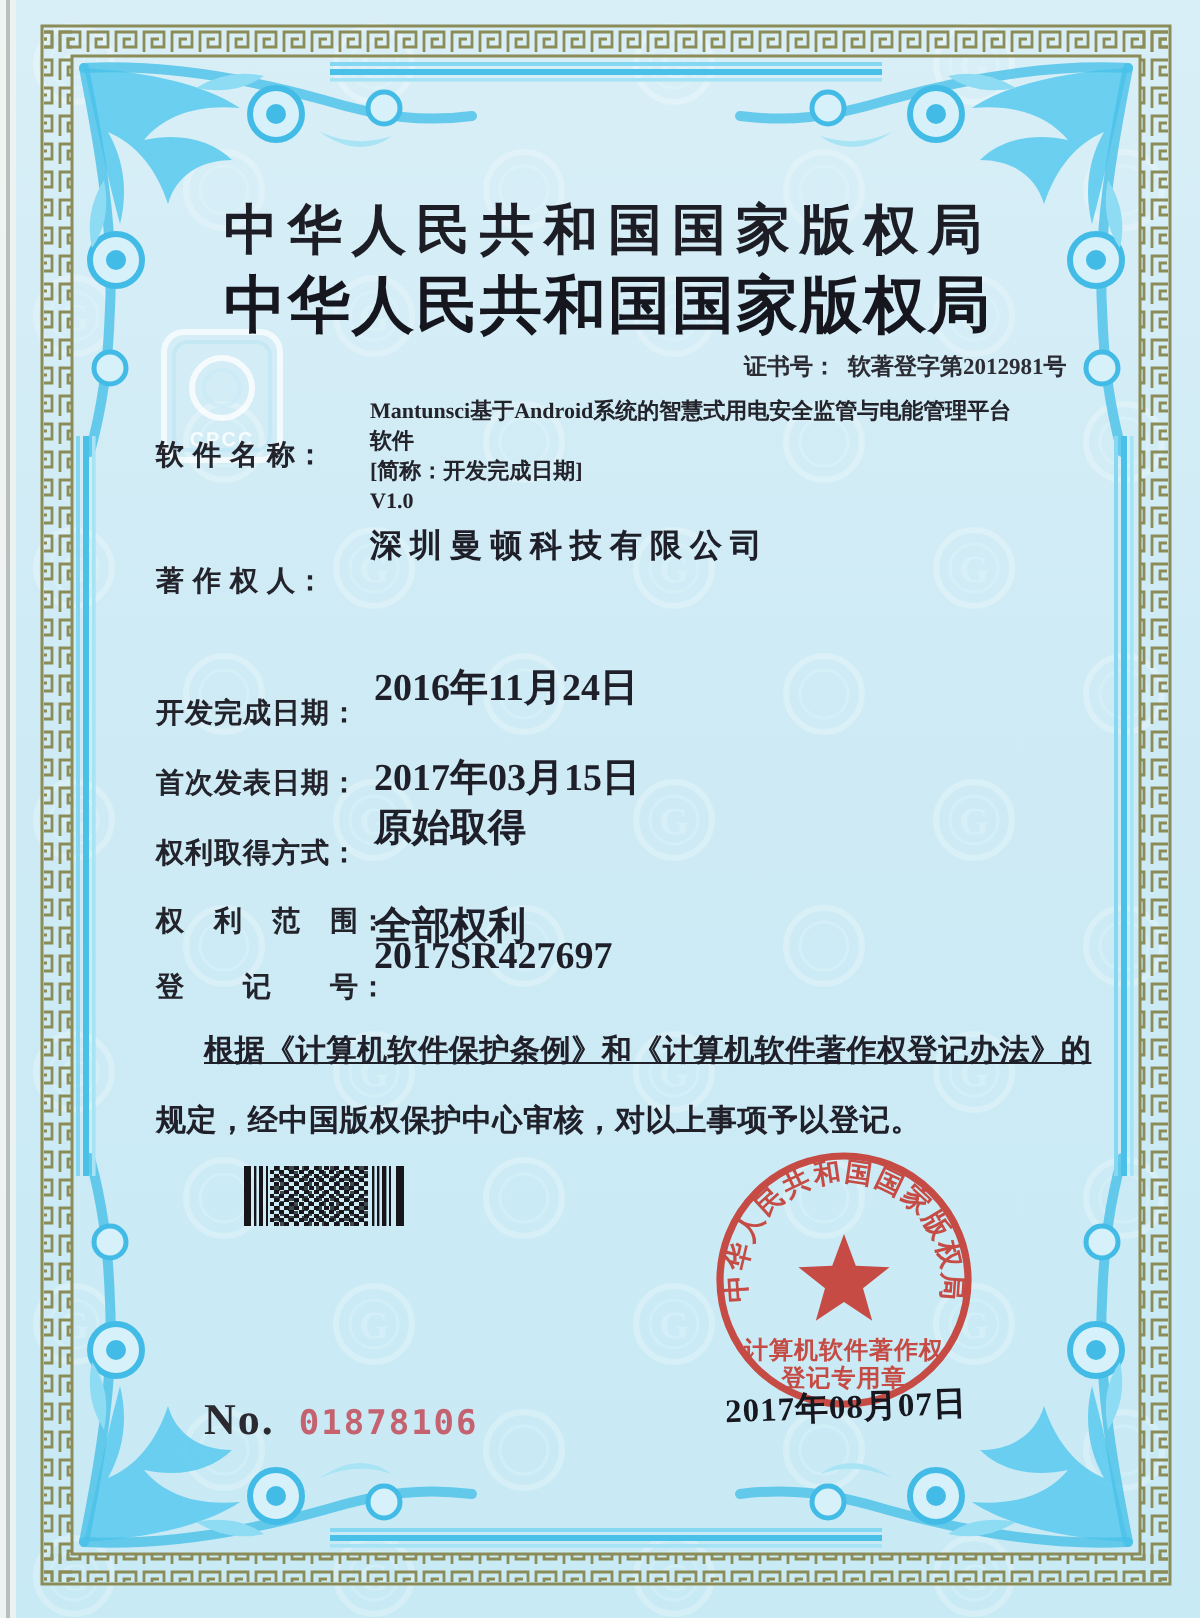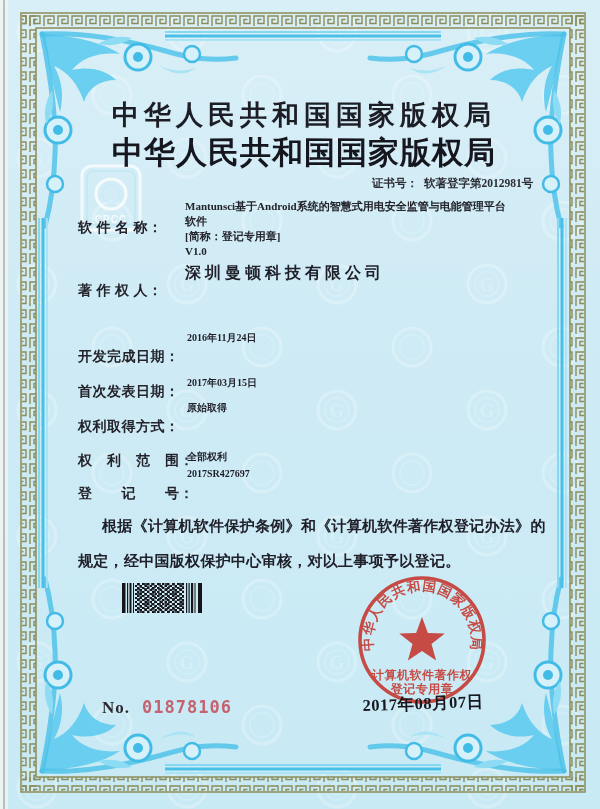--- a/index.html
+++ b/index.html
@@ -17,29 +17,29 @@
   }
   #deco-svg{position:absolute;left:0;top:0;}
   
   #authority{left:20px;top:97px;width:568px;text-align:center;
     font-size:27px;font-weight:bold;letter-spacing:5px;color:#1d1d26;}
   #cert-title{left:20px;top:132px;width:568px;text-align:center;
     font-size:31px;font-weight:bold;letter-spacing:1px;color:#16161f;}
   #cert-no-line{left:372px;top:176px;font-size:11.5px;color:#2c2c34;font-weight:600;}
   #cert-no-line .lbl{margin-right:6px;}
   .field-label{left:78px;font-size:14px;font-weight:700;color:#23232b;letter-spacing:.5px;margin-top:16px;}
-  .field-value{font-size:10px;font-weight:700;color:#1f1f29;}
+  .field-value{font-size:19px;font-weight:700;color:#1f1f29;}
   #name-lines{left:185px;top:199px;font-size:11px;line-height:15px;font-weight:700;
     color:#23232b;white-space:nowrap;}
   #owner-value{left:185px;top:263px;font-size:16px;letter-spacing:4px;}
   #statement{left:78px;top:509px;font-size:15px;line-height:35px;
     font-weight:600;color:#20202a;letter-spacing:.3px;}
-  #statement .indent{text-indent:24px;}
+  #statement .indent{text-indent:24px;text-decoration:underline;}
   #serial{left:102px;top:697px;display:flex;align-items:baseline;gap:12px;}
-  #serial .no{font-size:17px;font-weight:bold;color:#2a2a30;letter-spacing:1px;}
+  #serial .no{font-size:22px;font-weight:bold;color:#2a2a30;letter-spacing:1px;}
   #serial .num{font-family:"DejaVu Sans Mono","Liberation Mono",monospace;
     font-size:17px;color:#c4636f;letter-spacing:1px;font-weight:bold;}
   #seal-wrap{left:344px;top:562px;width:156px;height:156px;}
   #seal-date{left:356px;top:693px;width:134px;text-align:center;
     font-size:16.5px;font-weight:bold;color:#17171f;letter-spacing:.5px;
     transform:rotate(-2deg);}
   #barcode-wrap{left:122px;top:583px;}
   #cpcc-wrap{left:79px;top:163px;opacity:.85;}
 </style>
 </head>
@@ -131,21 +131,21 @@
   <div id="authority" class="abs">中华人民共和国国家版权局</div>
   <div id="cert-title" class="abs">中华人民共和国国家版权局</div>
   <div id="cert-no-line" class="abs">
     <span class="lbl">证书号：</span><span>软著登字第2012981号</span>
   </div>
 
   <div class="abs field-label" style="top:203px;">软 件 名 称：</div>
   <div id="name-lines" class="abs">
     <div>Mantunsci基于Android系统的智慧式用电安全监管与电能管理平台</div>
     <div>软件</div>
-    <div>[简称：登记专用章]</div>
+    <div>[简称：开发完成日期]</div>
     <div>V1.0</div>
   </div>
 
   <div class="abs field-label" style="top:266px;">著 作 权 人：</div>
   <div id="owner-value" class="abs field-value">深圳曼顿科技有限公司</div>
 
   <div class="abs field-label" style="top:332px;">开发完成日期：</div>
   <div class="abs field-value" style="left:187px;top:331px;">2016年11月24日</div>
 
   <div class="abs field-label" style="top:367px;">首次发表日期：</div>

